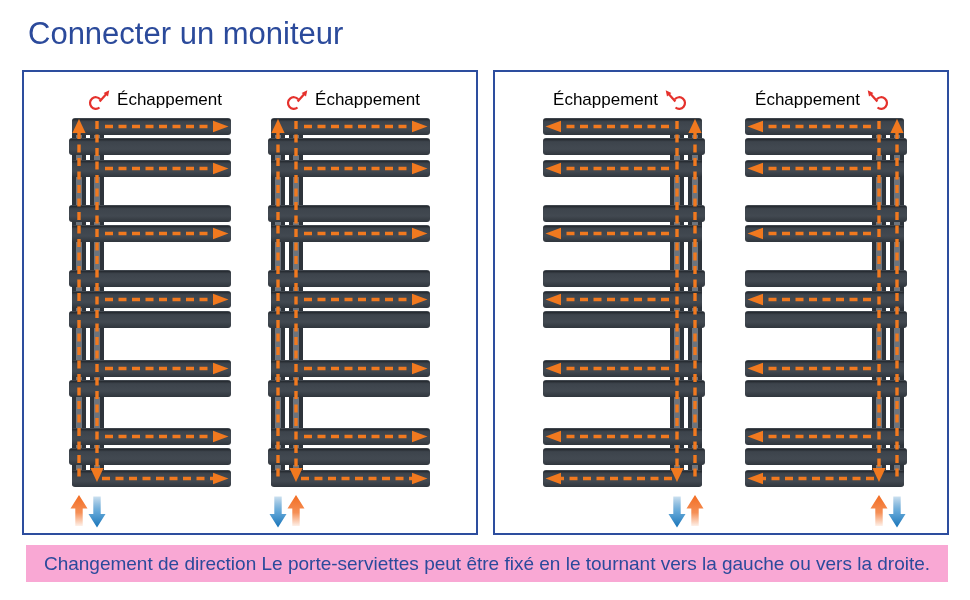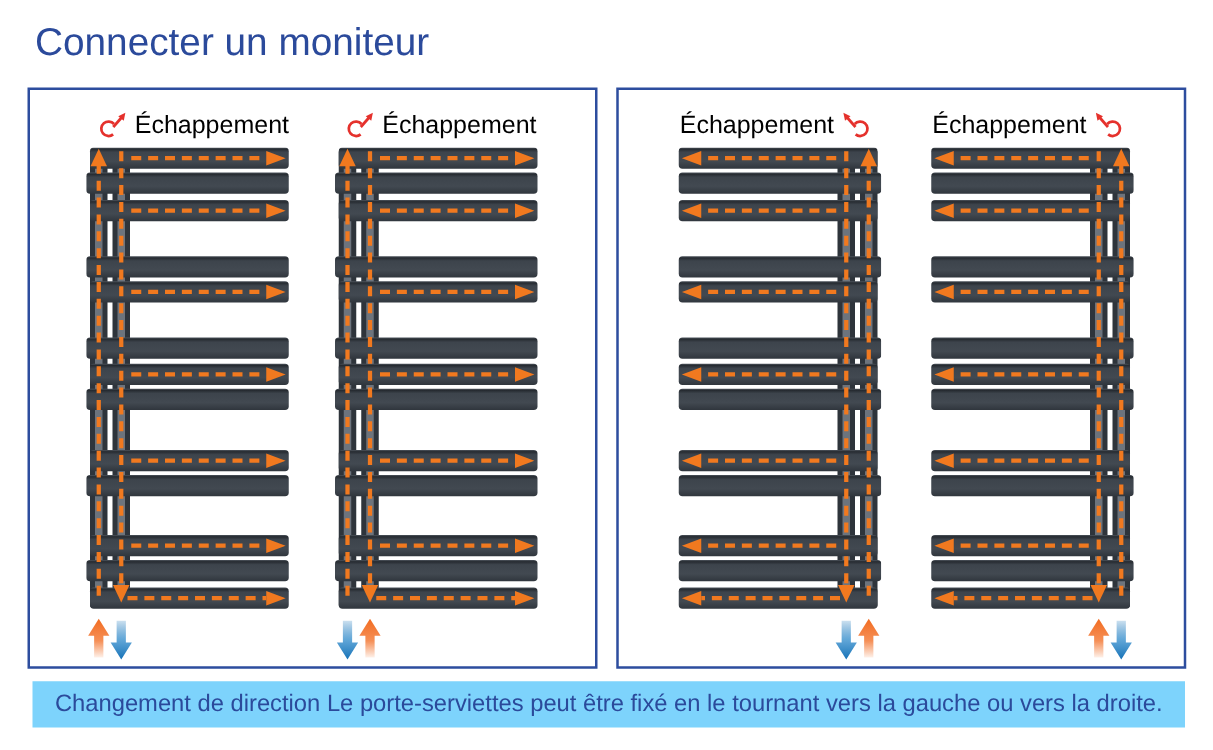--- a/index.html
+++ b/index.html
@@ -14,38 +14,38 @@
   }
   .panel{
     position:absolute;top:70px;width:456px;height:465px;
     border:2px solid #2d4d9e;background:#ffffff;box-sizing:border-box;
   }
   .panel-1{left:22px;}
   .panel-2{left:493px;}
   .label-row{
     position:absolute;top:14px;width:208px;height:28px;
     display:flex;align-items:center;justify-content:center;gap:5px;
-    font-size:20px;color:#000;white-space:nowrap;
+    font-size:17px;color:#000;white-space:nowrap;
   }
   .lr-a{left:26px;} .lr-b{left:224px;}
   .panel-2 .lr-a{left:22px;}
   .rot-icon{width:26px;height:26px;flex:0 0 auto;}
   .rot-icon.flip{transform:scaleX(-1);}
   .radiator{
     position:absolute;top:46px;width:168px;height:412px;
   }
   .rad-a{left:45px;} .rad-b{left:244px;}
   .panel-2 .rad-a{left:42px;}
   .dash{
     stroke:#f1791f;stroke-width:3.4;fill:none;
     stroke-dasharray:8 5.5;stroke-linecap:butt;
   }
   .caption{
     position:absolute;left:26px;top:545px;width:922px;height:37px;
-    background:#7dd3fc;display:flex;align-items:center;justify-content:center;
+    background:#f9a8d4;display:flex;align-items:center;justify-content:center;
   }
   .caption span{font-size:19px;color:#2b4a9b;}
 </style>
 </head>
 <body>
 
 <div>
 
   <h1 class="title">Connecter un moniteur</h1>
 

